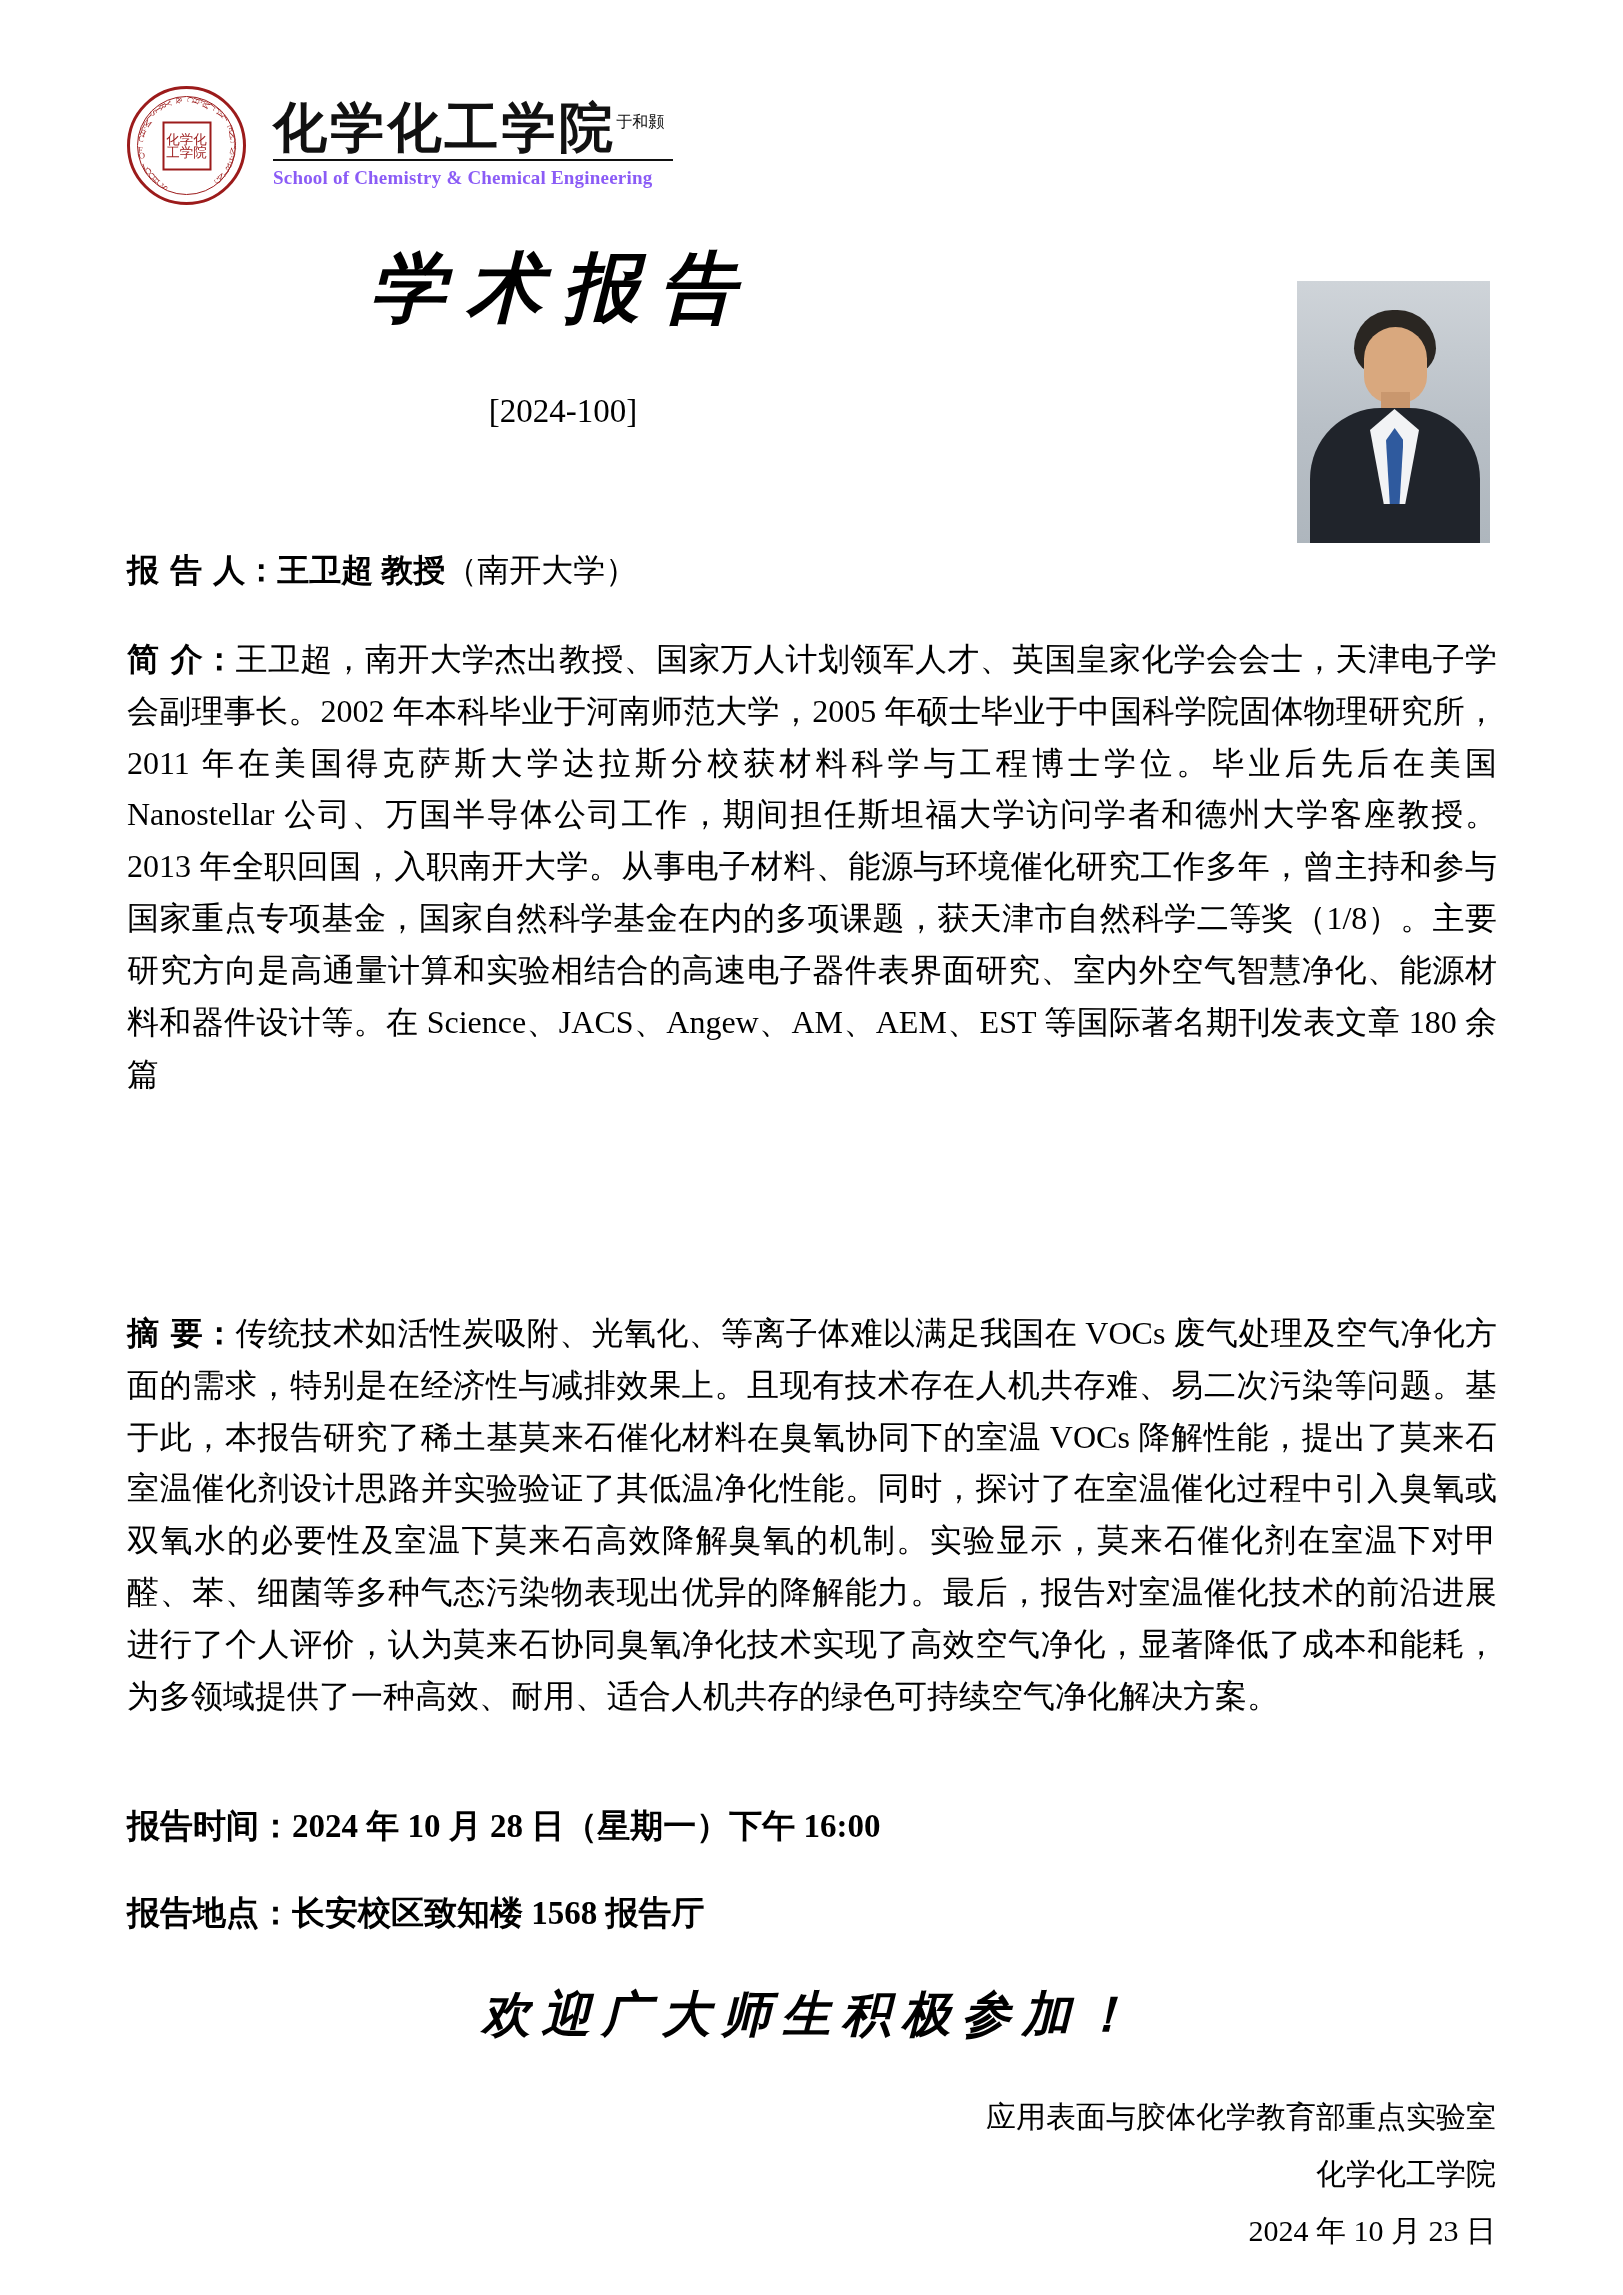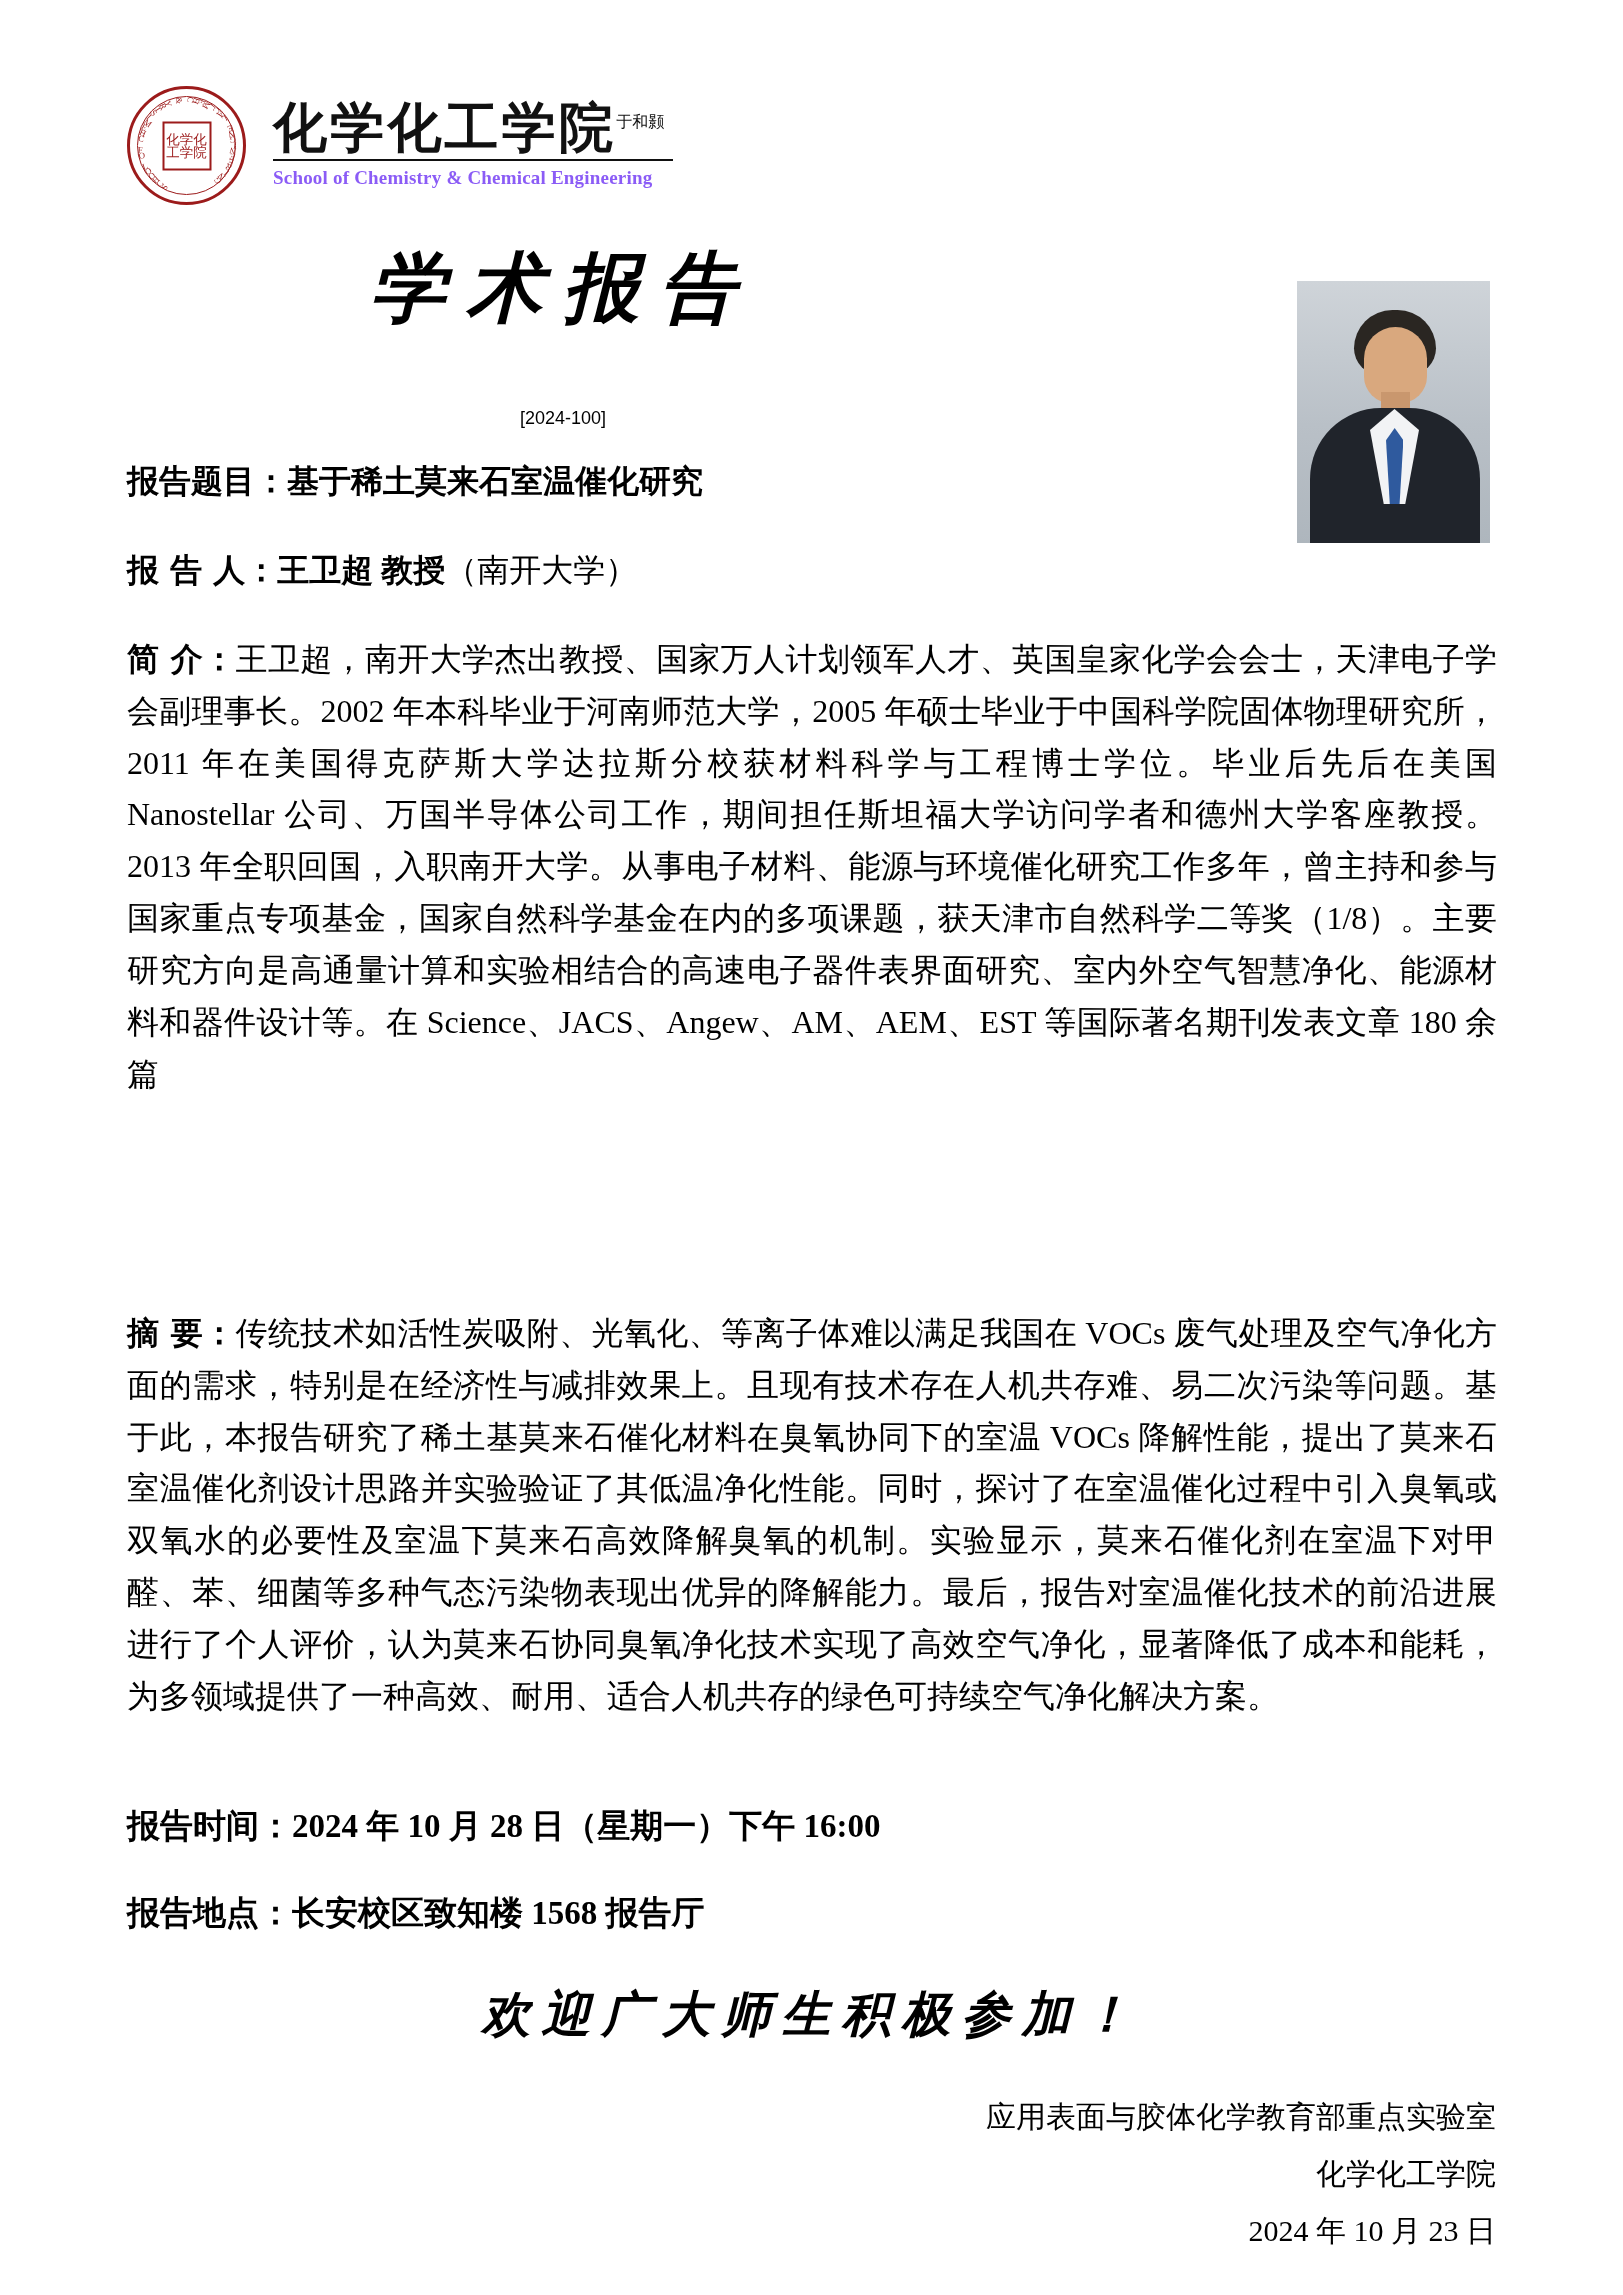--- a/index.html
+++ b/index.html
@@ -128,26 +128,26 @@
     text-align: center;
     font-size: 76px;
     font-weight: bold;
     letter-spacing: 20.6px;
     font-family: "DejaVu Serif", serif;
     font-style: italic;
     color: #000;
   }
   .doc-number {
     position: absolute;
-    top: 408px;
+    top: 393px;
     left: 0;
     width: 1126px;
     text-align: center;
-    font-size: 18px;
-    font-family: Liberation Sans, sans-serif;
+    font-size: 33px;
+    font-family: Liberation Serif, serif;
   }
 
   
   .portrait {
     position: absolute;
     top: 281px;
     right: 133px;
     width: 193px;
     height: 262px;
     background: linear-gradient(180deg, #cfd4d9 0%, #b9c0c7 55%, #aeb6bd 100%);
@@ -313,23 +313,20 @@
 
   <div class="portrait">
     <div class="hair"></div>
     <div class="face"></div>
     <div class="neck"></div>
     <div class="body"></div>
     <div class="shirt"></div>
     <div class="tie"></div>
   </div>
 
-  <div class="row" id="row-topic">
-    <span class="label">报告题目：</span><span class="body-text-b">基于稀土莫来石室温催化研究</span>
-  </div>
 
   <div class="row" id="row-speaker">
     <span class="label">报 告 人：</span><span class="body-text-b">王卫超 教授</span><span class="body-text">（南开大学）</span>
   </div>
 
   <div class="row" id="row-bio">
     <span class="label">简 介：</span><span class="body-text">王卫超，南开大学杰出教授、国家万人计划领军人才、英国皇家化学会会士，天津电子学会副理事长。2002 年本科毕业于河南师范大学，2005 年硕士毕业于中国科学院固体物理研究所，2011 年在美国得克萨斯大学达拉斯分校获材料科学与工程博士学位。毕业后先后在美国 Nanostellar 公司、万国半导体公司工作，期间担任斯坦福大学访问学者和德州大学客座教授。2013 年全职回国，入职南开大学。从事电子材料、能源与环境催化研究工作多年，曾主持和参与国家重点专项基金，国家自然科学基金在内的多项课题，获天津市自然科学二等奖（1/8）。主要研究方向是高通量计算和实验相结合的高速电子器件表界面研究、室内外空气智慧净化、能源材料和器件设计等。在 Science、JACS、Angew、AM、AEM、EST 等国际著名期刊发表文章 180 余篇</span>
   </div>
 
   <div class="row" id="row-abstract">

